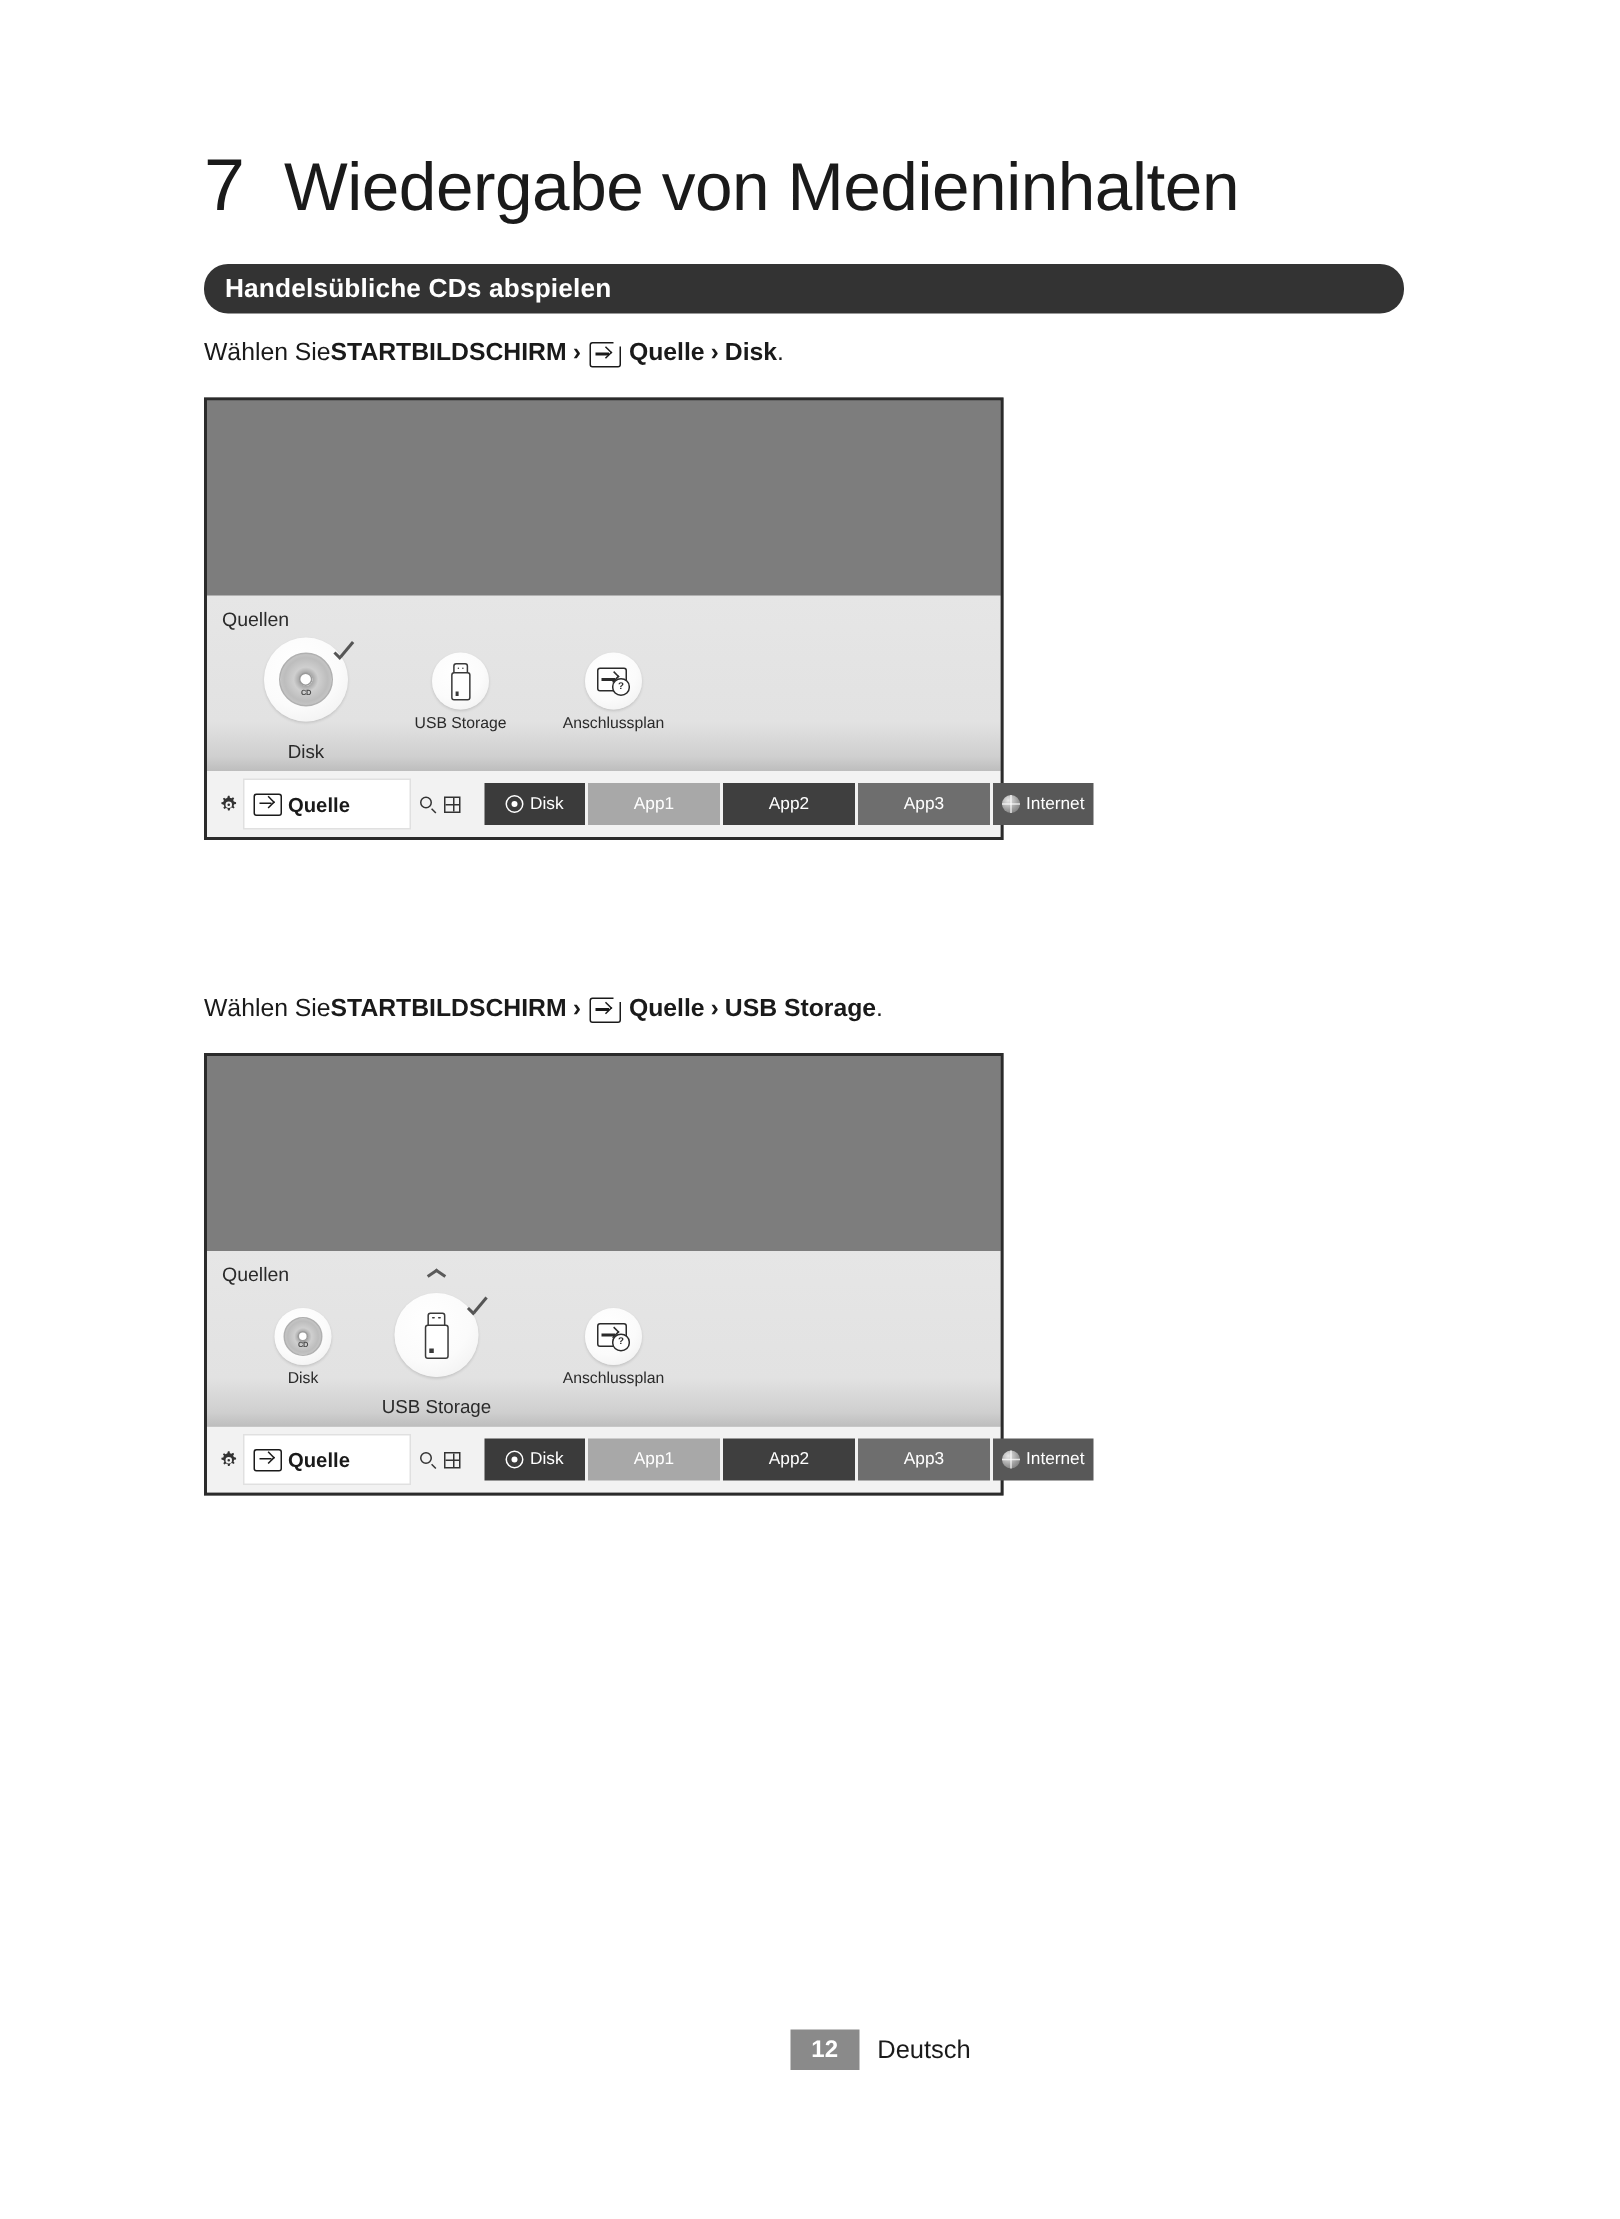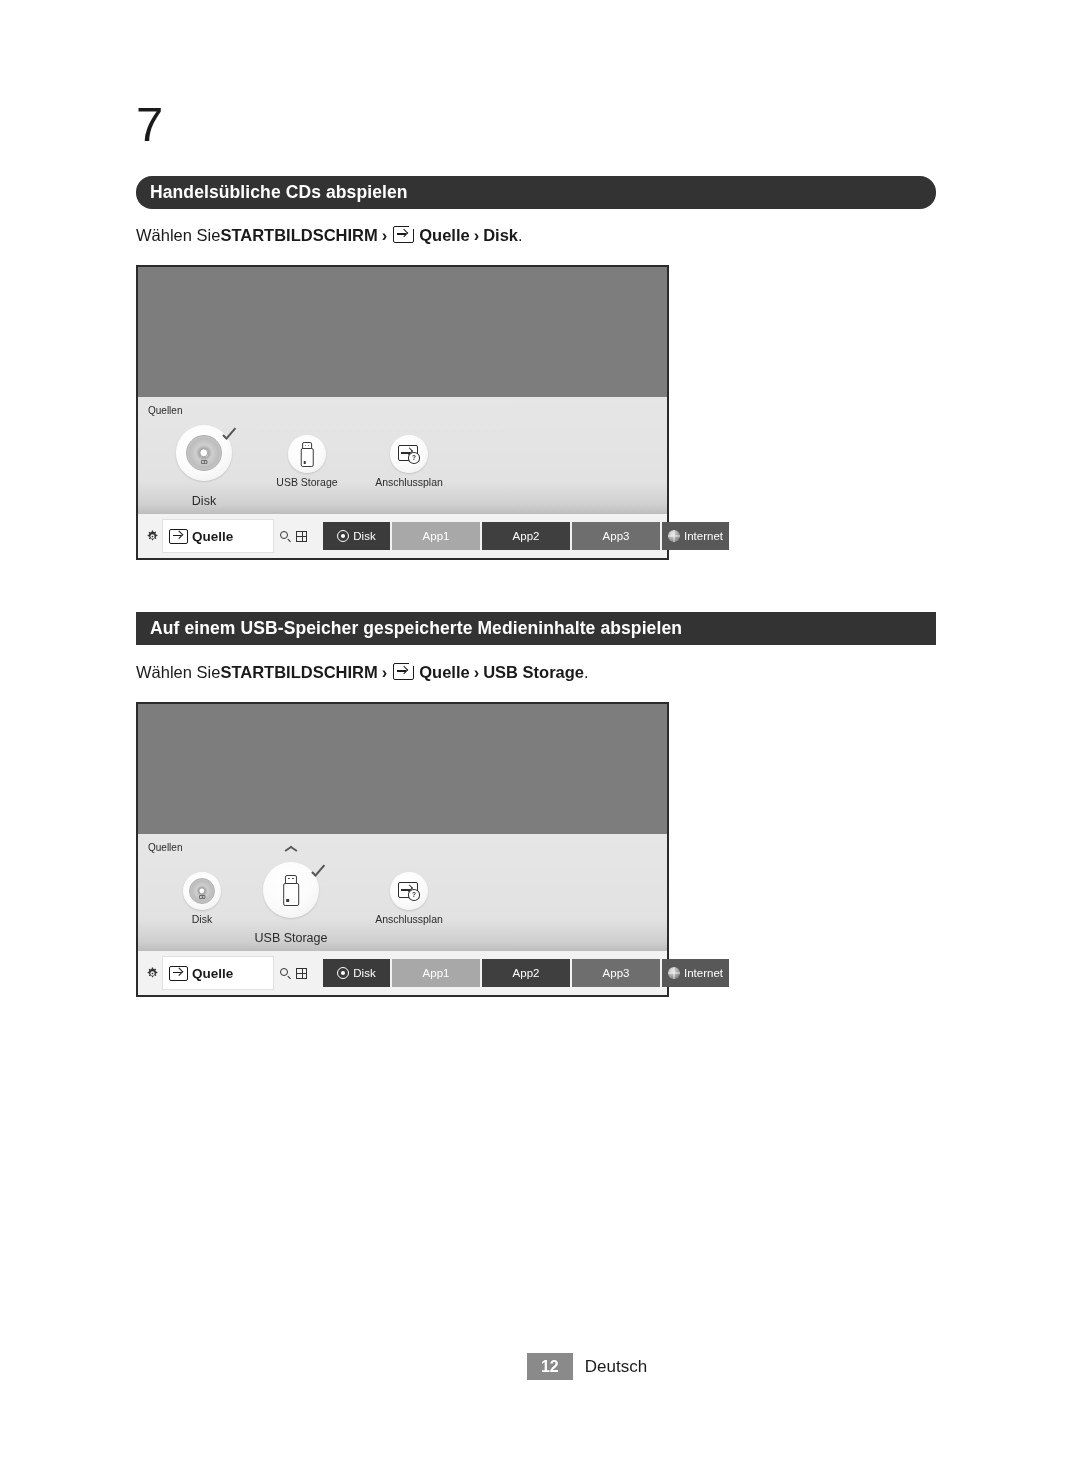--- a/index.html
+++ b/index.html
@@ -32,21 +32,21 @@
     color:#ffffff; font-size:17.5px; font-weight:700;
     padding-left:14px; letter-spacing:0.1px;
   }
   #secbar1 { top:176px;border-radius:16px; }
   #secbar2 { top:612px; }
 
   
   .instr {
     position:absolute; left:136px;
     font-size:16.5px; color:#1a1a1a; white-space:nowrap;
-    display:flex; align-items:flex-start;
+    display:flex; align-items:flex-end;
   }
   #instr1 { top:226px; }
   #instr2 { top:663px; }
   .instr .b { font-weight:700; }
   .instr .chev { font-weight:700; padding:0 4px; }
 
   
   .ico-source-inline {
     display:inline-block; width:19px; height:15px;
     border:1.7px solid #1a1a1a; border-radius:2px;
@@ -78,21 +78,21 @@
   #tv2 { top:702px; }
 
   .tv-top { position:absolute; left:0; top:0; right:0; height:130px; background:#7d7d7d; }
 
   .tv-panel {
     position:absolute; left:0; right:0; top:130px; height:117px;
     background:linear-gradient(to bottom, #e6e6e6 0%, #e2e2e2 72%, #cfcfcf 92%, #bdbdbd 100%);
   }
   .panel-title {
     position:absolute; left:10px; top:8px;
-    font-size:10px; color:#2a2a2a;
+    font-size:13px; color:#2a2a2a;
   }
 
   .src-row { position:absolute; left:0; top:0; right:0; height:117px; }
 
   .src-item { position:absolute; text-align:center; }
   .src-circle {
     border-radius:50%;
     background:radial-gradient(circle at 40% 32%, #ffffff 0%, #fbfbfb 55%, #ededed 100%);
     box-shadow:0 1px 2px rgba(0,0,0,0.14);
     display:flex; align-items:center; justify-content:center;
@@ -212,20 +212,21 @@
   }
   .lang { font-size:17px; color:#1a1a1a; }
 </style>
 </head>
 <body>
 
 <div class="page">
 
   <div class="chapter">
     <span class="chapter-num">7</span>
+    <span class="chapter-title">Wiedergabe von Medieninhalten</span>
   </div>
 
   <div class="sec-bar" id="secbar1">
     <span>Handelsübliche CDs abspielen</span>
   </div>
 
   <div class="instr" id="instr1">
     <span>Wählen Sie </span>
     <span class="b">STARTBILDSCHIRM</span>
     <span class="chev">›</span>
@@ -311,23 +312,20 @@
           <span>App3</span>
         </div>
         <div class="tile w1" style="background:#585858;">
           <span class="ico-globe"></span>
           <span>Internet</span>
         </div>
       </div>
     </div>
   </div>
 
-  <div class="sec-bar" id="secbar2">
-    <span>Auf einem USB-Speicher gespeicherte Medieninhalte abspielen</span>
-  </div>
 
   <div class="instr" id="instr2">
     <span>Wählen Sie </span>
     <span class="b">STARTBILDSCHIRM</span>
     <span class="chev">›</span>
     <span class="ico-source-inline">
         <i></i>
       </span>
     <span class="b">Quelle</span>
     <span class="chev">›</span>

